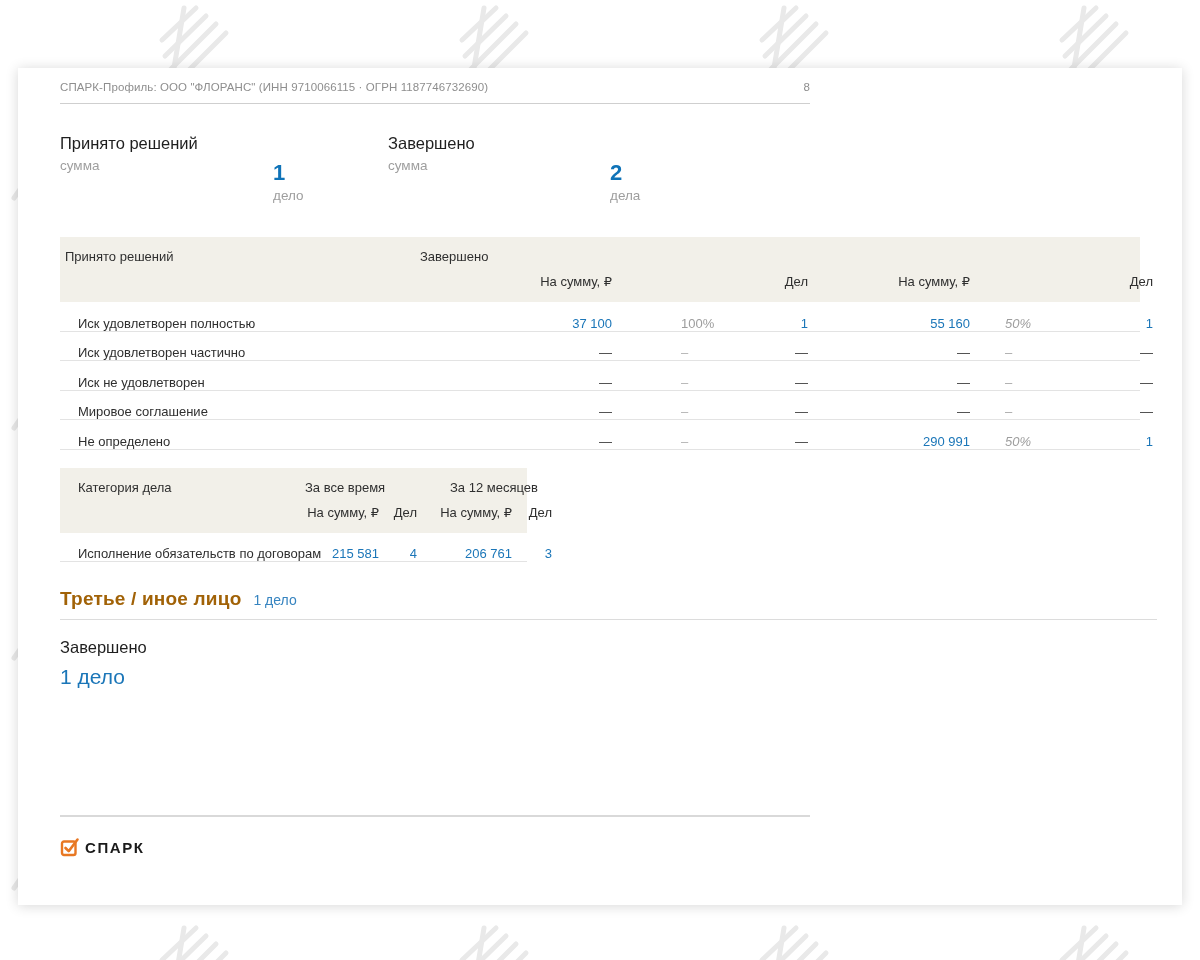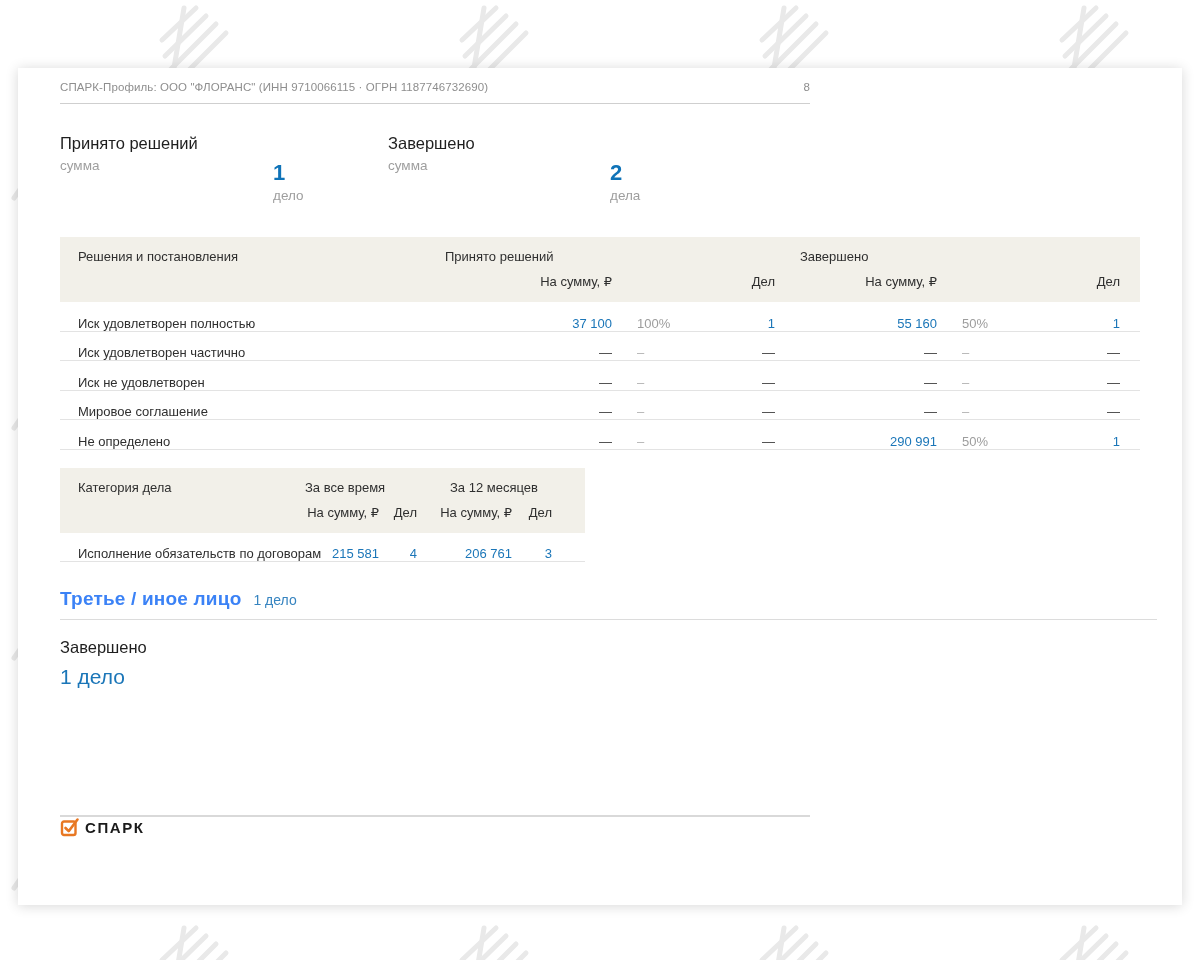--- a/index.html
+++ b/index.html
@@ -21,32 +21,32 @@
   .stats { display:flex; margin:30px 0 0 42px; }
   .stat-col { display:flex; flex-direction:column; }
   .stat-col.w1{width:213px} .stat-col.w2{width:115px} .stat-col.w3{width:222px} .stat-col.w4{width:120px}
   .stat-title { font-size:16.5px; color:#1f1f1f; height:24px; }
   .stat-value { font-size:22px; font-weight:bold; color:#0f73b8; height:30px; line-height:30px; }
   .stat-label { font-size:13.5px; color:#9e9e9e; margin-top:0; }
 
   
   .tbl { margin-left:42px; font-size:13px; color:#2f2f2f; }
   .t1 { width:1080px; margin-top:34px; }
-  .t2 { width:525px; margin-top:18px; }
+  .t2 { width:467px; margin-top:18px; }
   .thead { background:#f2f0e9; padding:12px 0 13px; }
   .hrow { display:flex; }
   .hrow + .hrow { margin-top:10px; }
   .cell { flex:none; white-space:nowrap; }
   
   .t1 .c1{width:380px; padding-left:18px;}
   .t1 .c2{width:172px; text-align:right;}
-  .t1 .c3{width:88px;  padding-left:25px;}
+  .t1 .c3{width:88px;  padding-left:36px;margin-left:33px;}
   .t1 .c4{width:75px;  text-align:right;}
   .t1 .c5{width:162px; text-align:right;}
-  .t1 .c6{width:88px;  padding-left:25px;}
+  .t1 .c6{width:88px;  padding-left:35px;font-style:italic;}
   .t1 .c7{width:95px;  text-align:right;}
   .t1 .g1{width:335px; padding-left:5px;}
   .t1 .g2{width:345px; padding-left:25px;}
   
   .t2 .c1{width:235px; padding-left:18px;}
   .t2 .c2{width:90px;  text-align:right; padding-right:6px;}
   .t2 .c3{width:38px;  text-align:right; padding-right:6px;}
   .t2 .c4{width:95px;  text-align:right; padding-right:6px;}
   .t2 .c5{width:44px;  text-align:right; padding-right:10px;}
   .t2 .g1{width:128px; padding-left:10px;}
@@ -54,28 +54,28 @@
 
   .trow { display:flex; align-items:flex-end; height:29.5px; border-bottom:1px solid #e3e3e3; }
   .lnk  { color:#1b76b8; cursor:pointer; }
   .dash { color:#3c3c3c; }
   .pct  { color:#9d9d9d; }
   .pdash{ color:#b2b2b2; }
 
   
   .section { margin:26px 0 0 42px; width:1097px; border-bottom:1px solid #dcdcdc; padding-bottom:9px;
     display:flex; align-items:baseline; }
-  .section h2 { font-size:19px; color:#3b82f6; letter-spacing:.2px; }
+  .section h2 { font-size:19px; color:#a16207; letter-spacing:.2px; }
   .section .cases-link { font-size:14px; color:#3684c0; margin-left:12px; cursor:pointer; }
   .completed-label { margin:18px 0 0 42px; font-size:16.5px; color:#1f1f1f; }
   .completed-value { margin:8px 0 0 42px; font-size:21px; color:#1b76b8; cursor:pointer; }
 
   
   .page-footer { position:absolute; left:42px; top:747px; width:750px; border-top:2px solid #d9d9d9; }
-  .logo { display:flex; align-items:center; }
+  .logo { margin-top:20px; display:flex; align-items:center; }
   .logo-text { font-size:15px; font-weight:bold; color:#1a1a1a; letter-spacing:1.6px; margin-left:5px; }
 </style>
 </head>
 <body>
 
 <svg class="bg-pattern">
   <defs>
     <pattern id="wm" width="300" height="230" patternUnits="userSpaceOnUse">
       <g stroke="#e9e9e9" stroke-width="5" fill="none" stroke-linecap="round" stroke-linejoin="round">
         <g transform="translate(158,6)">
@@ -119,21 +119,20 @@
     <div class="stat-col w4">
       <div class="stat-title"></div>
       <div class="stat-value">2</div>
       <div class="stat-label">дела</div>
     </div>
   </div>
 
   <div class="tbl t1">
     <div class="thead">
       <div class="hrow">
-        <span class="cell c1">Решения и постановления</span>
         <span class="cell g1">Принято решений</span>
         <span class="cell g2">Завершено</span>
       </div>
       <div class="hrow">
         <span class="cell c1"></span>
         <span class="cell c2">На сумму, ₽</span>
         <span class="cell c3"></span>
         <span class="cell c4">Дел</span>
         <span class="cell c5">На сумму, ₽</span>
         <span class="cell c6"></span>

